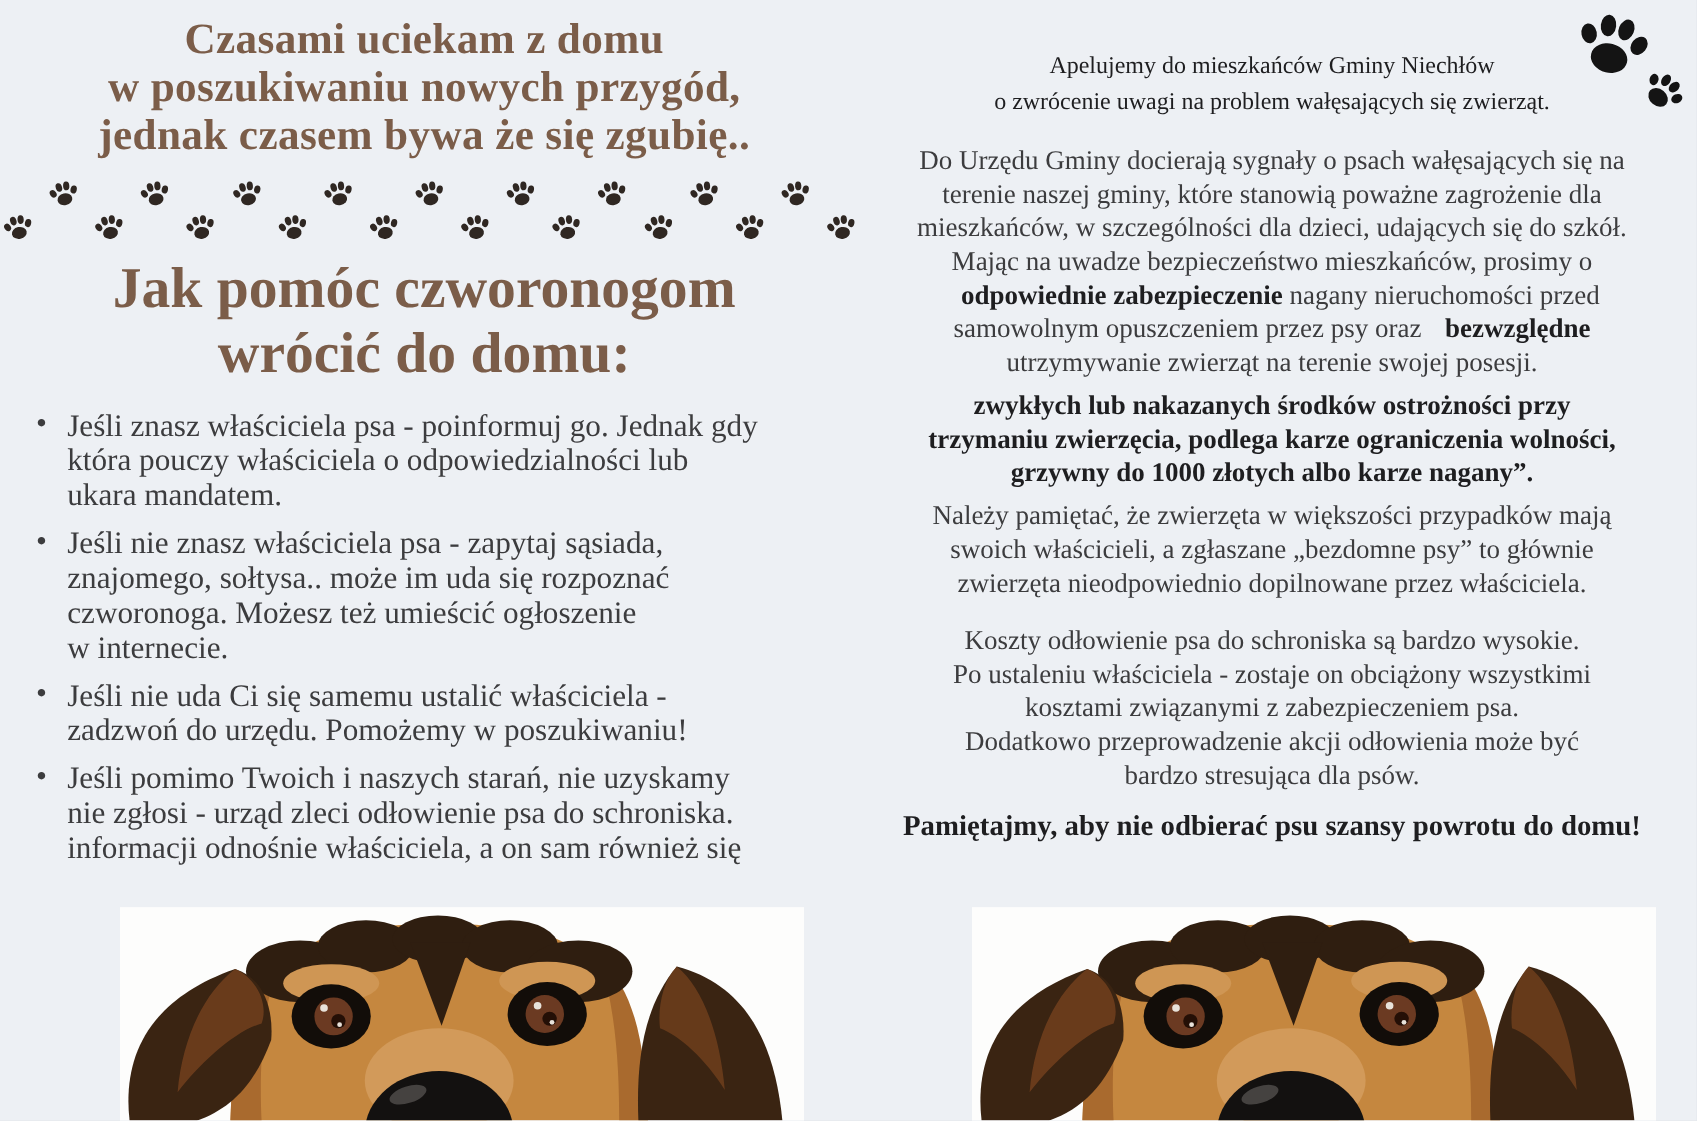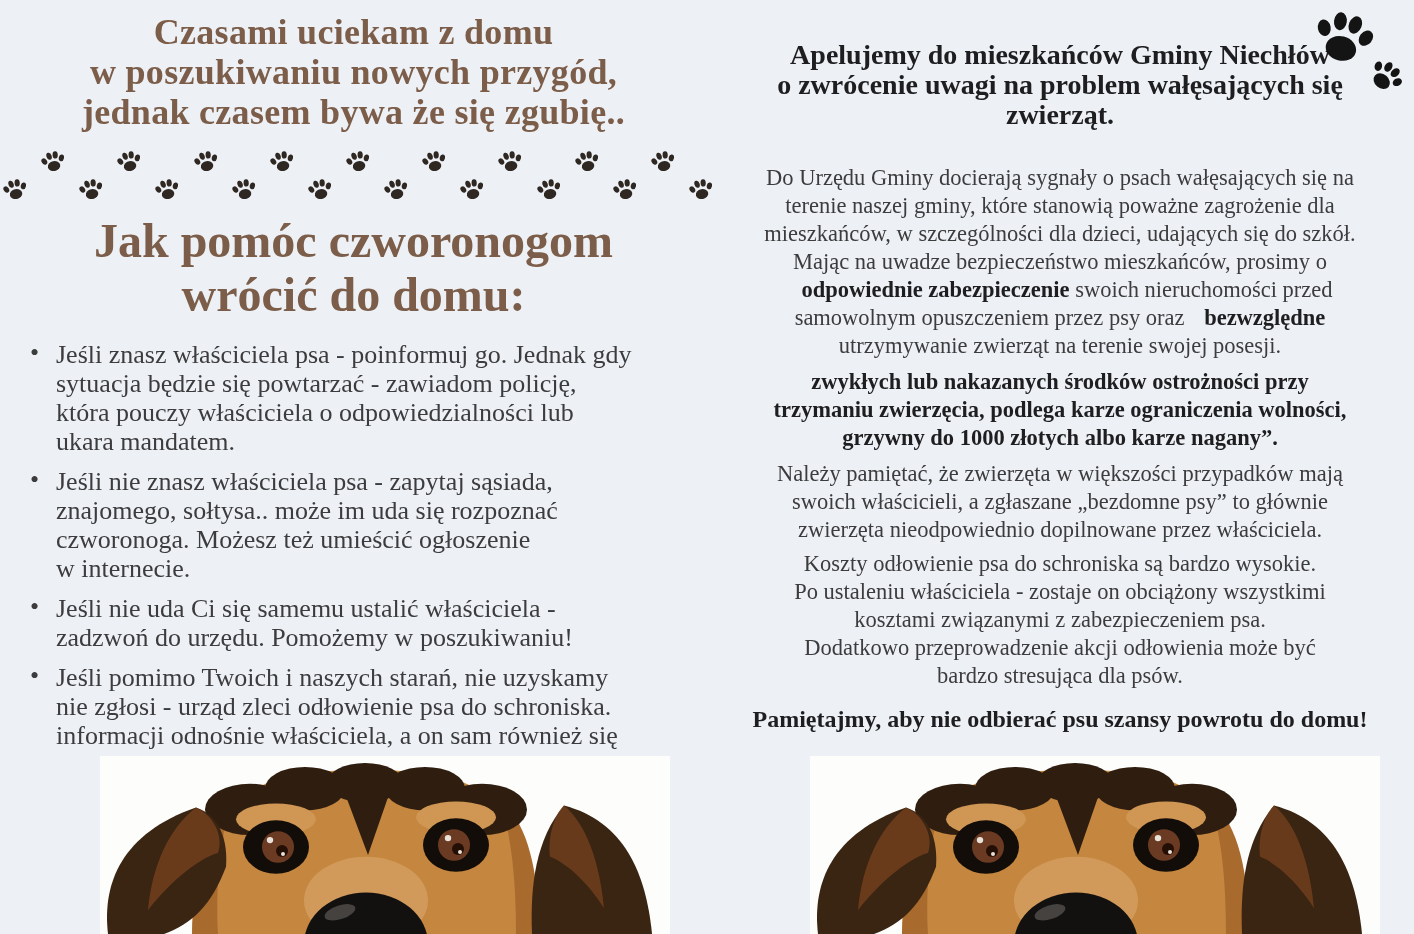--- a/index.html
+++ b/index.html
@@ -40,26 +40,26 @@
     color:var(--ink);font-size:26px;line-height:29px;
   }
   .bullets li{position:relative;padding-left:26px;margin-bottom:11px;}
   .bullets li .dot{position:absolute;left:0;top:-2px;font-size:26px;}
   
   .rc{
     position:absolute;left:722px;top:40px;width:676px;text-align:center;
     color:var(--ink);
   }
   .rc-header{
-    font-weight:700;color:var(--ink_strong);
-    font-size:28px;line-height:30px;margin-bottom:34px;
+    font-weight:400;color:var(--ink_strong);
+    font-size:20px;line-height:30px;margin-bottom:20px;
   }
   .rc p{font-size:22.5px;line-height:28px;margin-bottom:8px;}
   .rc p.bold-par{font-weight:700;color:var(--ink_strong);}
-  .rc p.gap{margin-bottom:6px;font-family:Liberation Serif, serif;}
+  .rc p.gap{margin-bottom:20px;font-family:Liberation Serif, serif;}
   .closing{
     font-weight:700;color:var(--ink_strong);font-size:24px;line-height:30px;
     margin-top:14px;
   }
   .ln{display:block;}
   .b{font-weight:700;color:var(--ink_strong);margin-left:14px;}
   
   .corner-paw-large{
     position:absolute;left:1312px;top:6px;width:64px;height:60px;
     color:#141414;transform:rotate(14deg);
@@ -209,21 +209,21 @@
     </div>
 
   <h1 class="left-heading">
       <span class="ln"><span>Jak pomóc czworonogom</span></span>
       <span class="ln"><span>wrócić do domu:</span></span>
     </h1>
 
   <ul class="bullets">
     <li>
       <span class="dot">•</span>
-      <span><span class="ln"><span>Jeśli znasz właściciela psa - poinformuj go.  Jednak gdy</span></span><span class="ln"><span>sytuacja będzie się powtarzać - zawiadom policję,</span></span><span class="ln"><span>która pouczy właściciela o odpowiedzialności lub</span></span><span class="ln"><span>ukara mandatem.</span></span></span>
+      <span><span class="ln"><span>Jeśli znasz właściciela psa - poinformuj go.  Jednak gdy</span></span><span class="ln"><span>która pouczy właściciela o odpowiedzialności lub</span></span><span class="ln"><span>ukara mandatem.</span></span></span>
     </li>
     <li>
       <span class="dot">•</span>
       <span><span class="ln"><span>Jeśli nie znasz właściciela psa - zapytaj sąsiada,</span></span><span class="ln"><span>znajomego, sołtysa.. może im uda się rozpoznać</span></span><span class="ln"><span>czworonoga. Możesz też umieścić ogłoszenie</span></span><span class="ln"><span>w  internecie.</span></span></span>
     </li>
     <li>
       <span class="dot">•</span>
       <span><span class="ln"><span>Jeśli nie uda Ci się samemu ustalić właściciela -</span></span><span class="ln"><span>zadzwoń do urzędu. Pomożemy w poszukiwaniu!</span></span></span>
     </li>
     <li>
@@ -235,21 +235,21 @@
   <div class="rc">
     <div class="rc-header">
         <span class="ln"><span>Apelujemy do mieszkańców Gminy Niechłów</span></span>
         <span class="ln"><span>o zwrócenie uwagi na problem wałęsających się zwierząt.</span></span>
       </div>
     <p>
         <span class="ln"><span>Do Urzędu Gminy docierają sygnały o psach wałęsających się na</span></span>
         <span class="ln"><span>terenie naszej gminy, które stanowią poważne zagrożenie dla</span></span>
         <span class="ln"><span>mieszkańców, w szczególności dla dzieci, udających się do szkół.</span></span>
         <span class="ln"><span>Mając na uwadze bezpieczeństwo mieszkańców, prosimy o</span></span>
-        <span class="ln"><span class="b">odpowiednie zabezpieczenie</span><span> swoich nieruchomości przed</span></span>
+        <span class="ln"><span class="b">odpowiednie zabezpieczenie</span><span> nagany nieruchomości przed</span></span>
         <span class="ln"><span>samowolnym opuszczeniem przez psy oraz </span><span class="b">bezwzględne</span></span>
         <span class="ln"><span>utrzymywanie zwierząt na terenie swojej posesji.</span></span>
       </p>
     <p class="bold-par">
         <span class="ln"><span>zwykłych lub nakazanych środków ostrożności przy</span></span>
         <span class="ln"><span>trzymaniu zwierzęcia, podlega karze ograniczenia wolności,</span></span>
         <span class="ln"><span>grzywny do 1000 złotych albo karze nagany”.</span></span>
       </p>
     <p class="gap">
         <span class="ln"><span>Należy pamiętać, że zwierzęta w większości przypadków mają</span></span>

